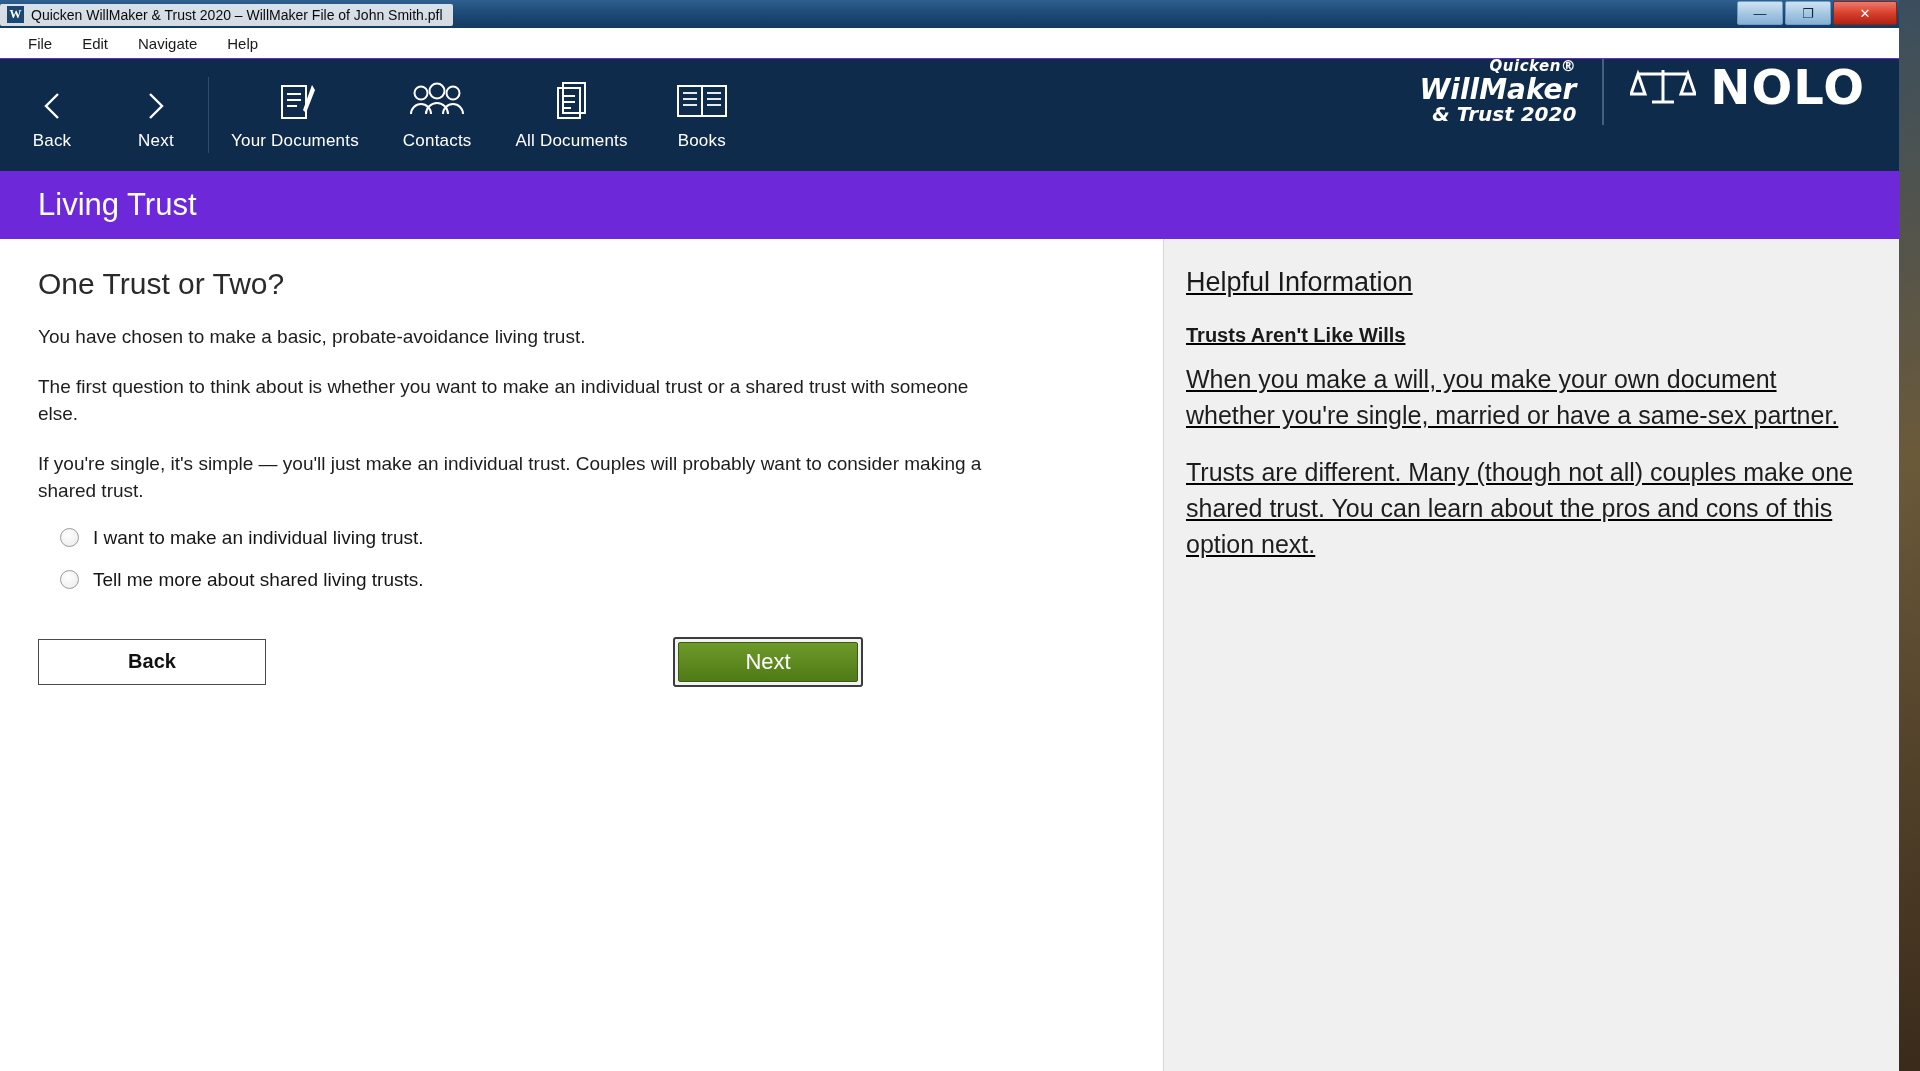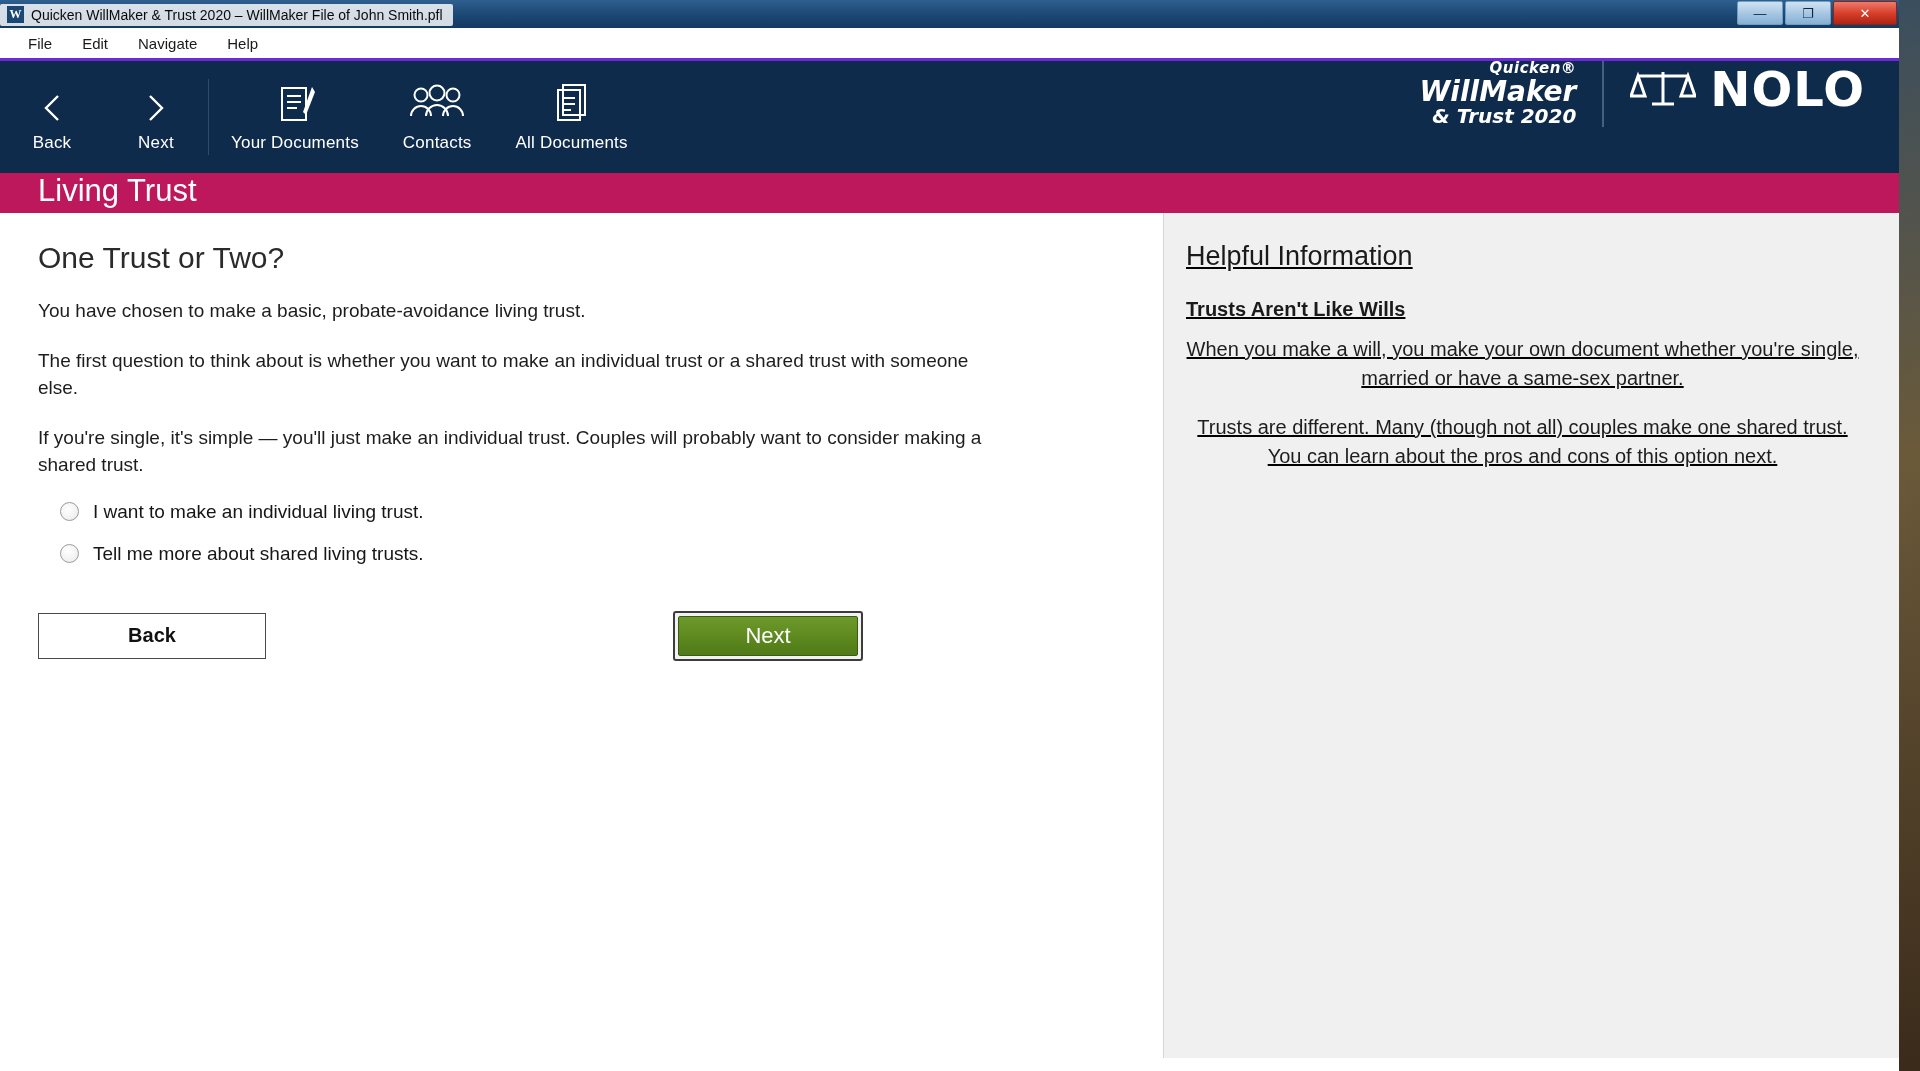--- a/index.html
+++ b/index.html
@@ -94,21 +94,21 @@
   }
 
   
   #menubar {
     height: 30px;
     background: #ffffff;
     display: flex;
     align-items: center;
     padding-left: 16px;
     gap: 6px;
-    border-bottom: 3px solid #6d28d9;
+    border-bottom: 1px solid #6d28d9;
   }
   .menu-item {
     font-size: 15px;
     color: #1a1a1a;
     padding: 4px 12px;
     cursor: default;
   }
 
   
   #toolbar {
@@ -185,23 +185,24 @@
   .brand-nolo .word {
     color: #fff;
     font-size: 48px;
     font-weight: bold;
     letter-spacing: 1px;
     font-family: "DejaVu Sans", sans-serif;
   }
 
   
   #section-header {
-    height: 40px;
-    background: #be185d;
-    display: flex;
+    height: 68px;
+    background: #6d28d9;
+    display: flex;
+    align-items: center;
     padding-left: 38px;
   }
   #section-header .stitle {
     color: #fff;
     font-size: 31px;
     font-weight: 300;
   }
 
   
   #body {
@@ -299,26 +300,25 @@
     color: #1a1a1a;
     margin: 0 0 26px 0;
   }
   #help-pane h3 {
     font-size: 20px;
     font-weight: bold;
     color: #1a1a1a;
     margin: 0 0 14px 0;
   }
   #help-pane p {
-    font-size: 20px;
+    font-size: 25px;
     line-height: 1.45;
     color: #1d1d1d;
     margin: 0 0 20px 0;
     max-width: 800px;
-    text-align: center;
   }
 </style>
 </head>
 <body>
 
 <div id="desktop"></div>
 
 <div id="app-window">
 
   <div id="titlebar">
@@ -395,20 +395,35 @@
           <rect x="13" y="3" width="22" height="30" fill="none" stroke="#ffffff" stroke-width="2"></rect>
           <rect x="8" y="8" width="22" height="30" fill="none" stroke="#ffffff" stroke-width="2"></rect>
           <line x1="13" y1="16" x2="25" y2="16" stroke="#ffffff" stroke-width="2"></line>
           <line x1="13" y1="22" x2="25" y2="22" stroke="#ffffff" stroke-width="2"></line>
           <line x1="13" y1="28" x2="21" y2="28" stroke="#ffffff" stroke-width="2"></line>
         </svg>
       </div>
       <div class="lbl">All Documents</div>
     </div>
 
+    <div class="tool">
+      <div class="glyph">
+        <svg width="56" height="44" viewBox="0 0 56 44">
+          <rect x="4" y="6" width="48" height="30" fill="none" stroke="#ffffff" stroke-width="2"></rect>
+          <line x1="28" y1="6" x2="28" y2="36" stroke="#ffffff" stroke-width="2"></line>
+          <line x1="9" y1="13" x2="23" y2="13" stroke="#ffffff" stroke-width="1.8"></line>
+          <line x1="9" y1="19" x2="23" y2="19" stroke="#ffffff" stroke-width="1.8"></line>
+          <line x1="9" y1="25" x2="23" y2="25" stroke="#ffffff" stroke-width="1.8"></line>
+          <line x1="33" y1="13" x2="47" y2="13" stroke="#ffffff" stroke-width="1.8"></line>
+          <line x1="33" y1="19" x2="47" y2="19" stroke="#ffffff" stroke-width="1.8"></line>
+          <line x1="33" y1="25" x2="47" y2="25" stroke="#ffffff" stroke-width="1.8"></line>
+        </svg>
+      </div>
+      <div class="lbl">Books</div>
+    </div>
 
     <div id="brand">
       <div class="brand-wm">
         <div class="q">Quicken®</div>
         <div class="w">WillMaker</div>
         <div class="t">&amp; Trust 2020</div>
       </div>
       <div class="brand-div"></div>
       <div class="brand-nolo">
         <span>

